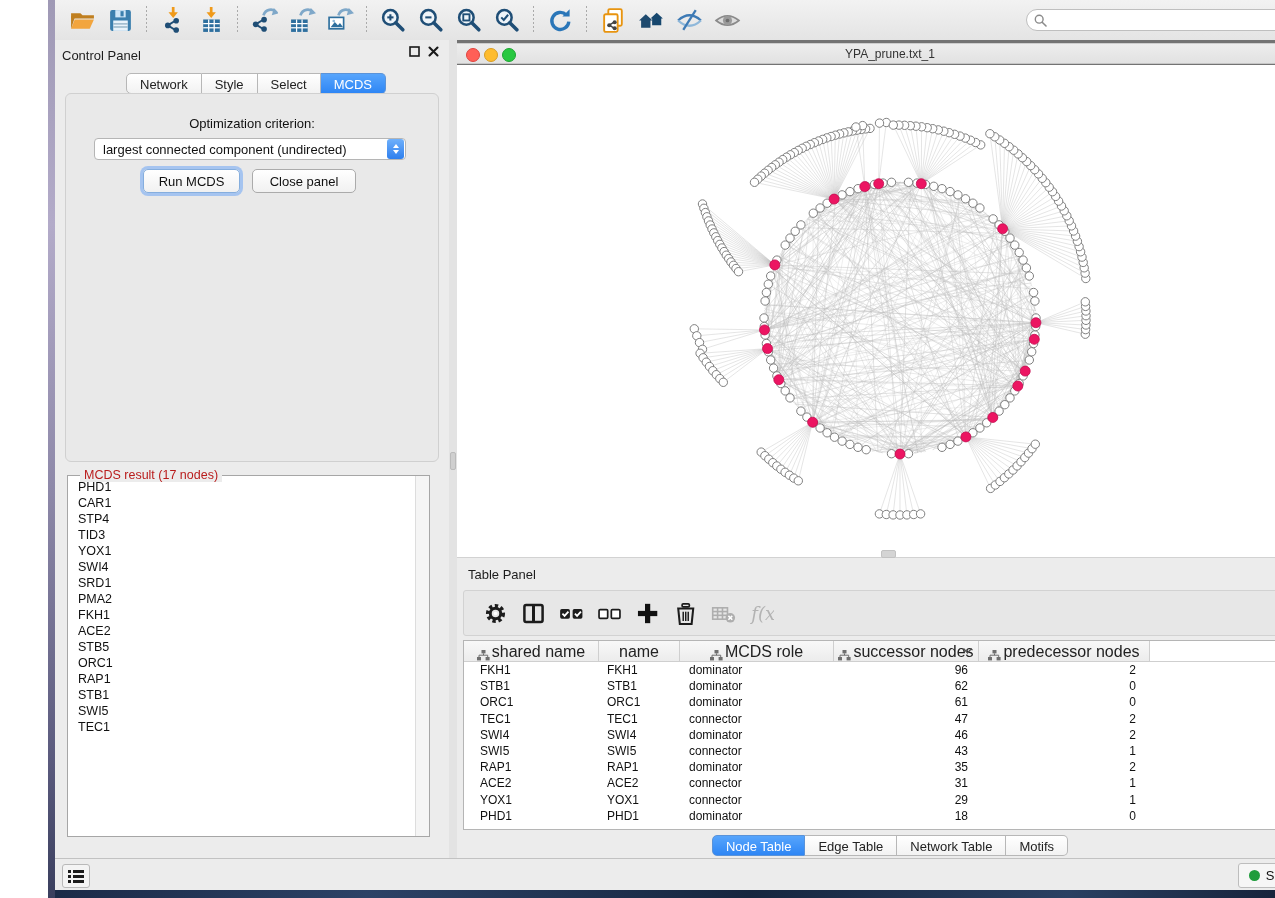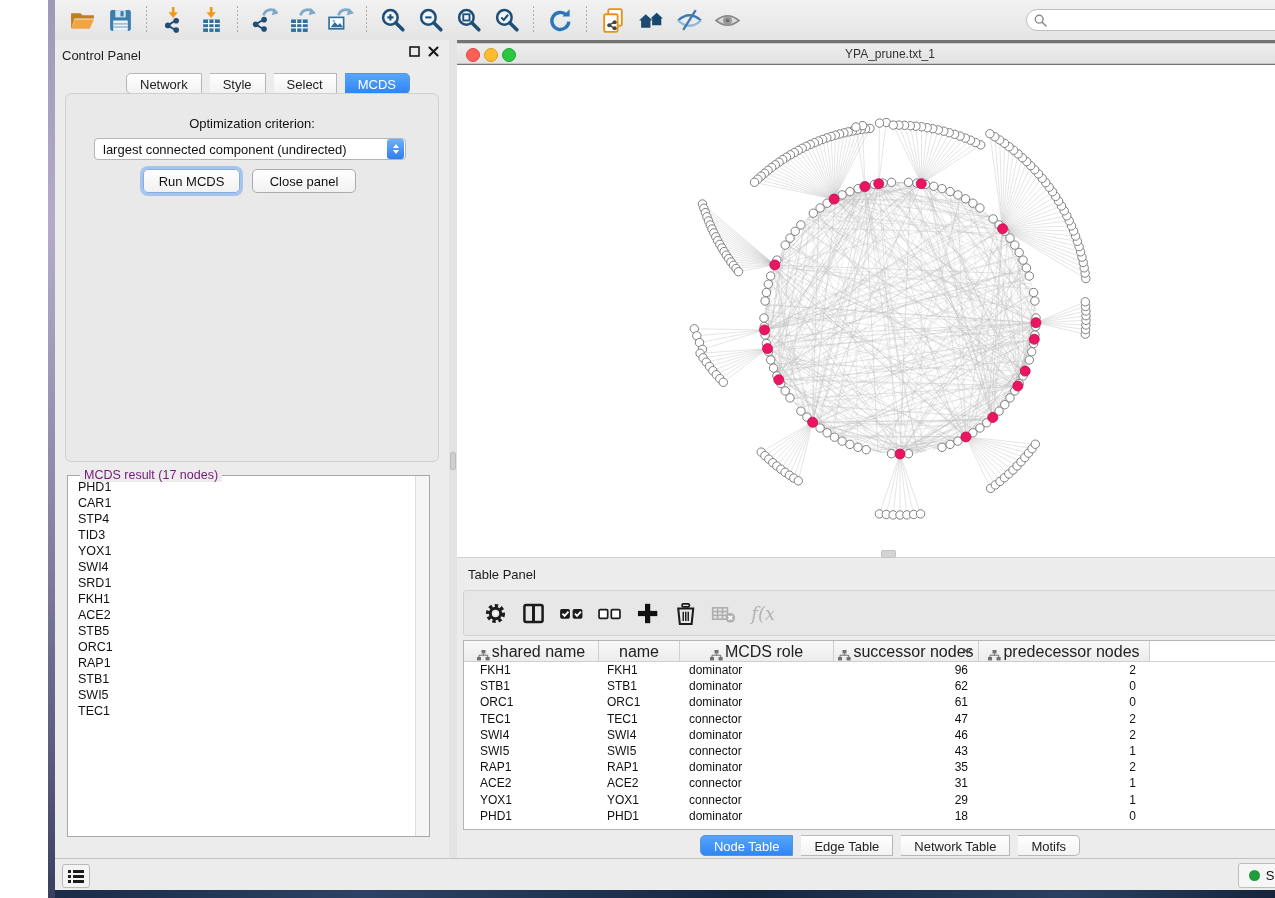--- a/index.html
+++ b/index.html
@@ -20,21 +20,21 @@
        background-image:linear-gradient(#aaa 40%,transparent 40%);background-size:1px 4px;}
   #search-wrap{position:absolute;right:17px;top:9px;width:280px;height:22px;background:#fff;
        border:1px solid #bfbfbf;border-radius:12px;display:flex;align-items:center;padding-left:7px;box-sizing:border-box;}
   #search-input{border:none;outline:none;background:transparent;flex:1;font-size:12px;height:18px;margin-left:4px;}
 
   
   #control-panel{position:absolute;left:0;top:40px;width:394px;height:818px;background:#ececec;}
   .panel-title{position:absolute;left:7px;top:8px;font-size:13px;color:#1d1d1d;}
   .panel-icons{position:absolute;top:6px;display:flex;gap:8px;align-items:center;}
   #cp-panel-icons{right:10px;}
-  .seg-bar{display:flex;gap:8px;}
+  .seg-bar{display:flex;}
   #cp-tabs{position:absolute;left:71px;top:33px;height:21px;}
   .seg-tab{height:21px;line-height:21px;box-sizing:border-box;padding:0 13px;font-size:13px;color:#222;
        background:linear-gradient(#ffffff,#f2f2f2);border:1px solid #b7b7b7;border-left:none;text-align:center;}
   .seg-tab:first-child{border-left:1px solid #b7b7b7;border-radius:5px 0 0 5px;}
   .seg-tab:last-child{border-radius:0 5px 5px 0;}
   .seg-tab.selected{background:linear-gradient(#57a5fc,#2e86f5);color:#fff;border-color:#5a93d9;}
   #cp-content{position:absolute;left:10px;top:53px;width:372px;height:367px;background:#e9e9e9;
        border:1px solid #d0d0d0;border-radius:6px;}
   #opt-label{position:absolute;left:0;width:100%;top:22px;text-align:center;font-size:13px;color:#111;}
   #criterion-select{position:absolute;left:28px;top:44px;width:312px;height:22px;background:#fff;
@@ -45,21 +45,21 @@
   .chev{width:0;height:0;border-left:3.5px solid transparent;border-right:3.5px solid transparent;}
   .chev.up{border-bottom:4px solid #fff;}
   .chev.down{border-top:4px solid #fff;}
   .cp-btn{position:absolute;top:75px;height:24px;background:linear-gradient(#ffffff,#f1f1f1);
        border:1px solid #ababab;border-radius:5px;font-size:13px;color:#111;
        font-family:"Liberation Sans","DejaVu Sans",sans-serif;}
   #run-btn{left:77px;width:97px;border-color:#85aede;box-shadow:0 0 0 3px rgba(110,165,245,.55);}
   #closep-btn{left:186px;width:104px;}
   #result-group{position:absolute;left:12px;top:428px;width:363px;height:369px;}
   #result-border{position:absolute;left:0;top:7px;width:100%;height:362px;border:1px solid #a6a6a6;box-sizing:border-box;background:#fff;}
-  #result-legend{position:absolute;left:13px;top:0;padding:0 4px;background:#ececec;font-size:12.5px;color:#701a75;z-index:2;}
+  #result-legend{position:absolute;left:13px;top:0;padding:0 4px;background:#ececec;font-size:12.5px;color:#b91c1c;z-index:2;}
   #result-list{position:absolute;left:1px;top:8px;width:347px;height:360px;background:#fff;overflow:hidden;padding-top:3px;box-sizing:border-box;}
   .result-item{font-size:12.5px;color:#111;height:16px;line-height:16px;padding-left:10px;}
   #result-scroll{position:absolute;right:1px;top:8px;width:14px;height:360px;background:#f5f5f5;border-left:1px solid #ddd;box-sizing:border-box;}
 
   
   #v-splitter{position:absolute;left:394px;top:40px;width:8px;height:818px;background:#e3e3e3;}
   #v-handle{position:absolute;left:1px;top:412px;width:6px;height:18px;background:#cfcfcf;border:1px solid #bbb;border-radius:2px;box-sizing:border-box;}
   #h-handle{position:absolute;left:826px;top:550px;width:15px;height:8px;background:#d4d4d4;border:1px solid #c2c2c2;border-radius:2px;box-sizing:border-box;z-index:5;}
 
   
@@ -320,20 +320,21 @@
         <div id="result-border"></div>
         <div id="result-legend">MCDS result (17 nodes)</div>
         <div id="result-list">
             <div class="result-item">PHD1</div>
             <div class="result-item">CAR1</div>
             <div class="result-item">STP4</div>
             <div class="result-item">TID3</div>
             <div class="result-item">YOX1</div>
             <div class="result-item">SWI4</div>
             <div class="result-item">SRD1</div>
+            <div class="result-item">PMA2</div>
             <div class="result-item">FKH1</div>
             <div class="result-item">ACE2</div>
             <div class="result-item">STB5</div>
             <div class="result-item">ORC1</div>
             <div class="result-item">RAP1</div>
             <div class="result-item">STB1</div>
             <div class="result-item">SWI5</div>
             <div class="result-item">TEC1</div>
           </div>
         <div id="result-scroll"></div>

